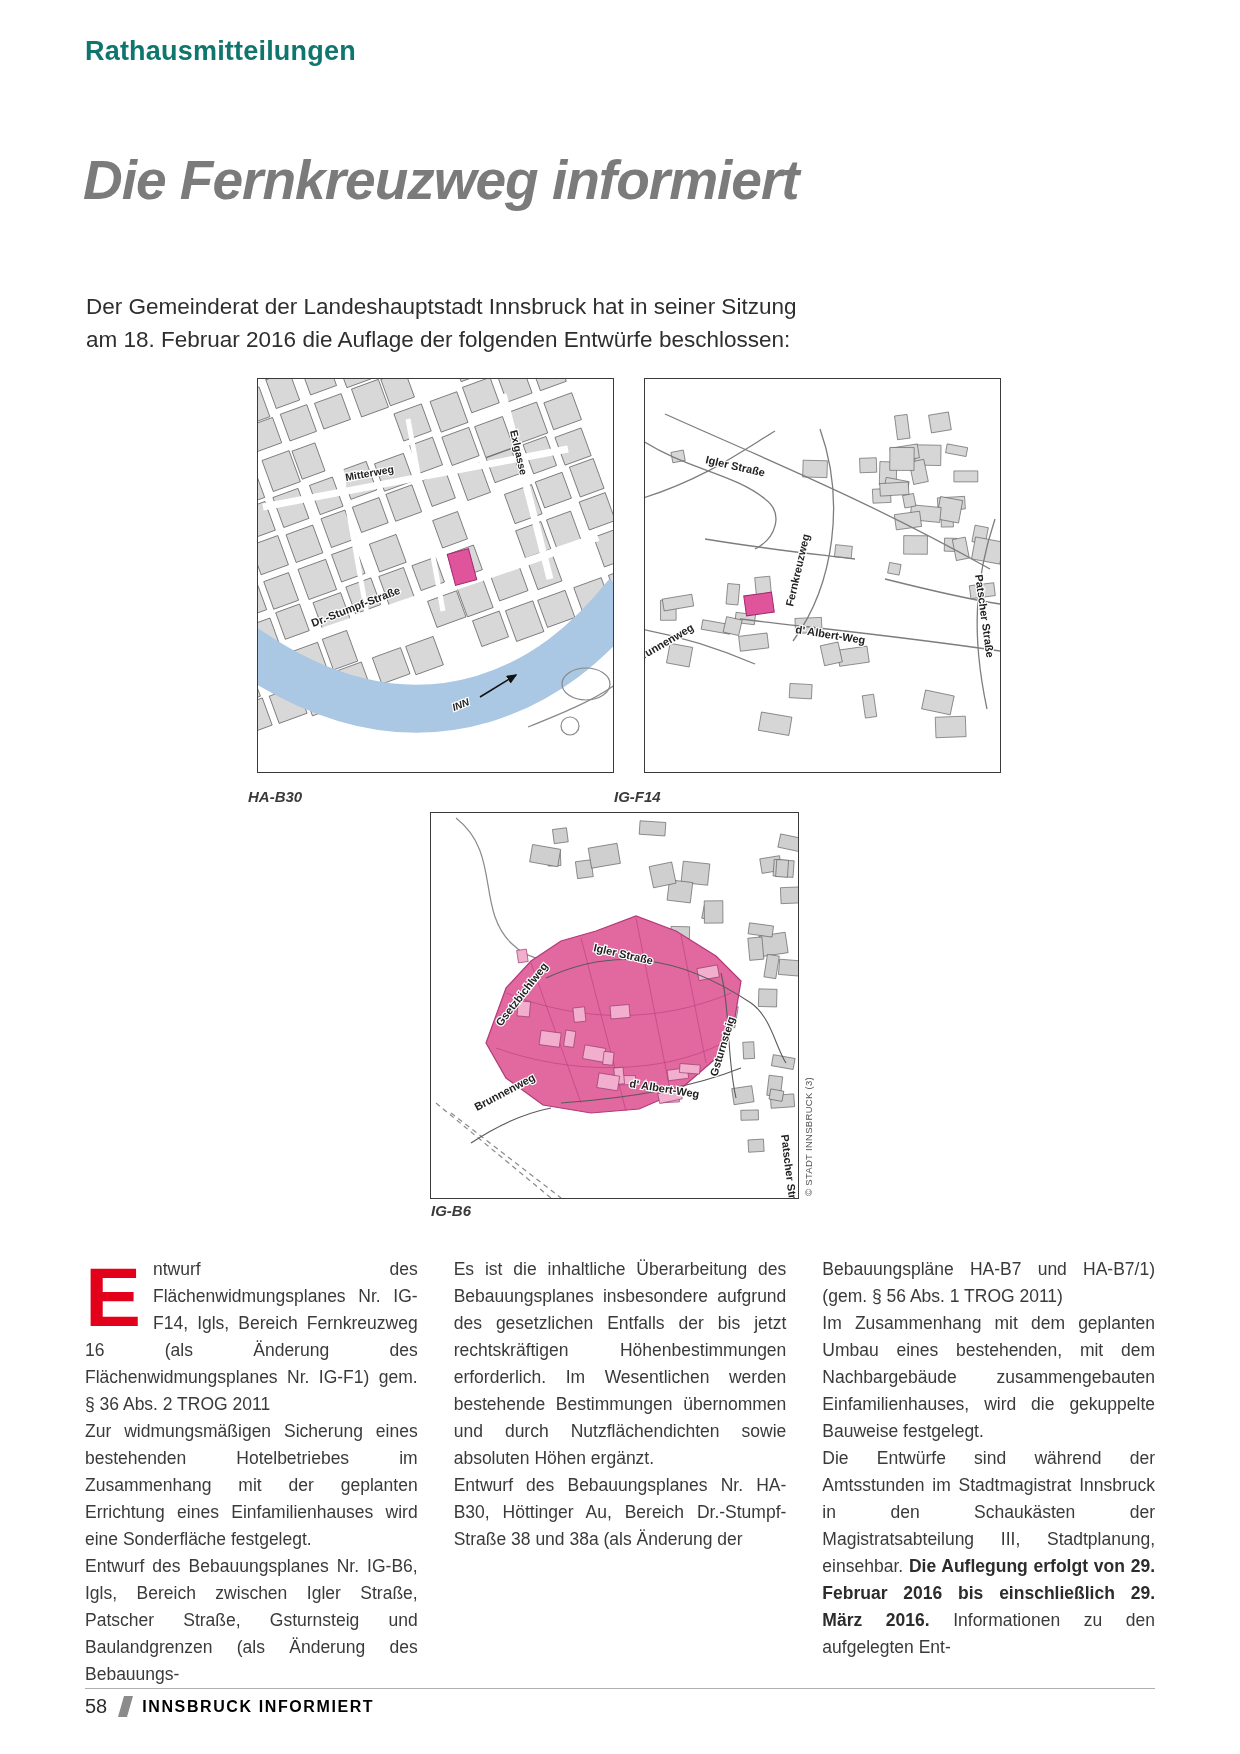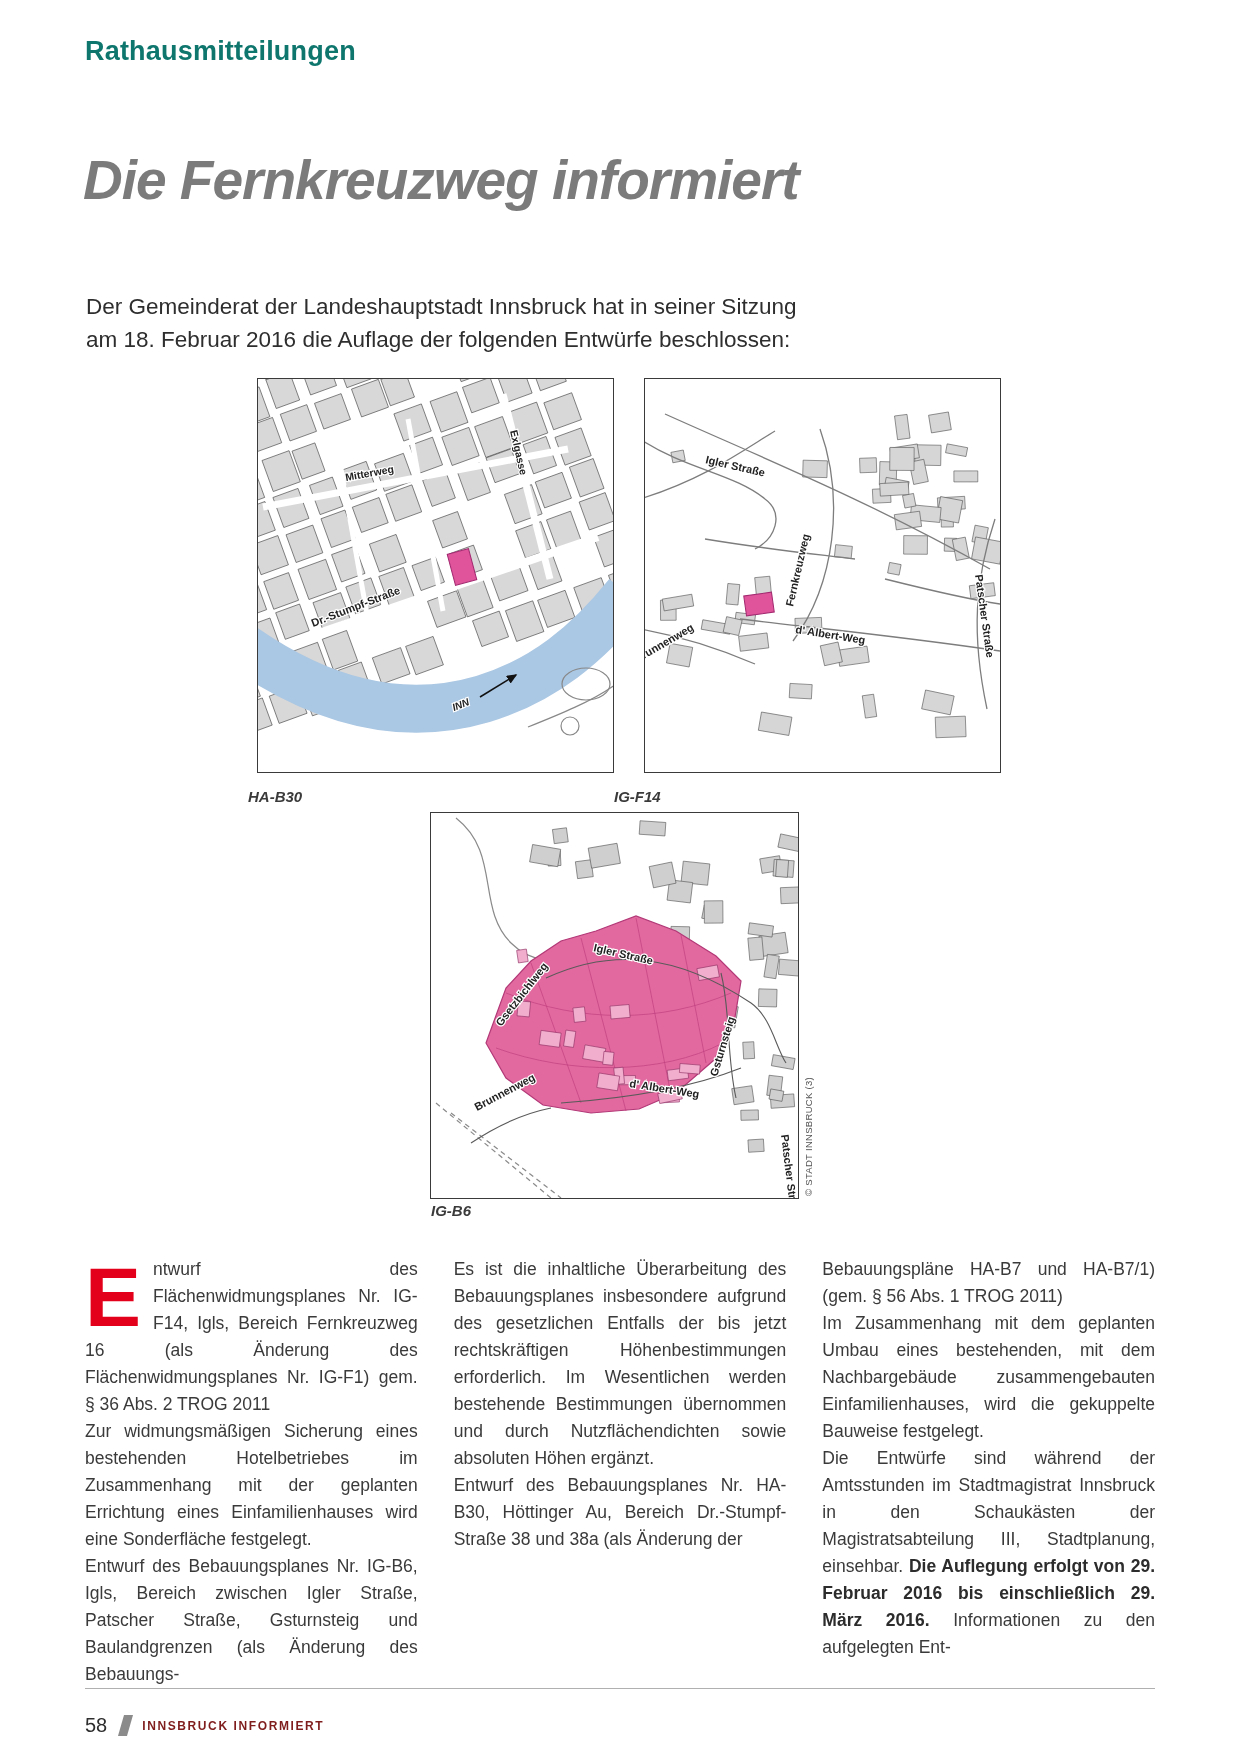--- a/index.html
+++ b/index.html
@@ -23,24 +23,24 @@
 
   .credit{position:absolute;left:803px;top:1196px;transform:rotate(-90deg);transform-origin:0 0;font-size:9.5px;color:#555;white-space:nowrap;letter-spacing:.3px;}
 
   .columns{position:absolute;left:85px;top:1256px;width:1070px;display:flex;gap:36px;}
   .col{flex:1;font-size:17.5px;line-height:27px;text-align:justify;color:#3a3a3a;}
   .col p{margin:0;}
   .col p.gap-top{}
   .dropcap{float:left;color:#e2001a;font-weight:bold;font-size:84px;line-height:76px;height:78px;width:56px;margin:3px 12px 0 0;}
   b.inbold{font-weight:bold;color:#2c2c2c;}
 
-  .footer{position:absolute;left:85px;top:1688px;width:1070px;border-top:1px solid #b0b0b0;padding-top:25px;display:flex;align-items:center;}
+  .footer{position:absolute;left:85px;top:1688px;width:1070px;border-top:1px solid #b0b0b0;padding-top:6px;display:flex;align-items:center;}
   .page-number{font-size:20px;color:#2e2e2e;}
   .footer-slash{width:9px;height:21px;background:#8b8b8b;transform:skewX(-16deg);margin:0 12px 0 14px;}
-  .magazine{font-size:12px;font-weight:bold;letter-spacing:1.6px;color:#7f1d1d;}
+  .magazine{font-size:16px;font-weight:bold;letter-spacing:1.6px;color:#000000;}
 
   svg text{font-family:"Liberation Sans",sans-serif;font-weight:bold;fill:#222;paint-order:stroke;stroke:#ffffff;stroke-width:2.4px;}
 </style>
 </head>
 <body>
 
 <div class="page">
 
   <div class="kicker">Rathausmitteilungen</div>
   <h1 class="title">Die Fernkreuzweg informiert</h1>

